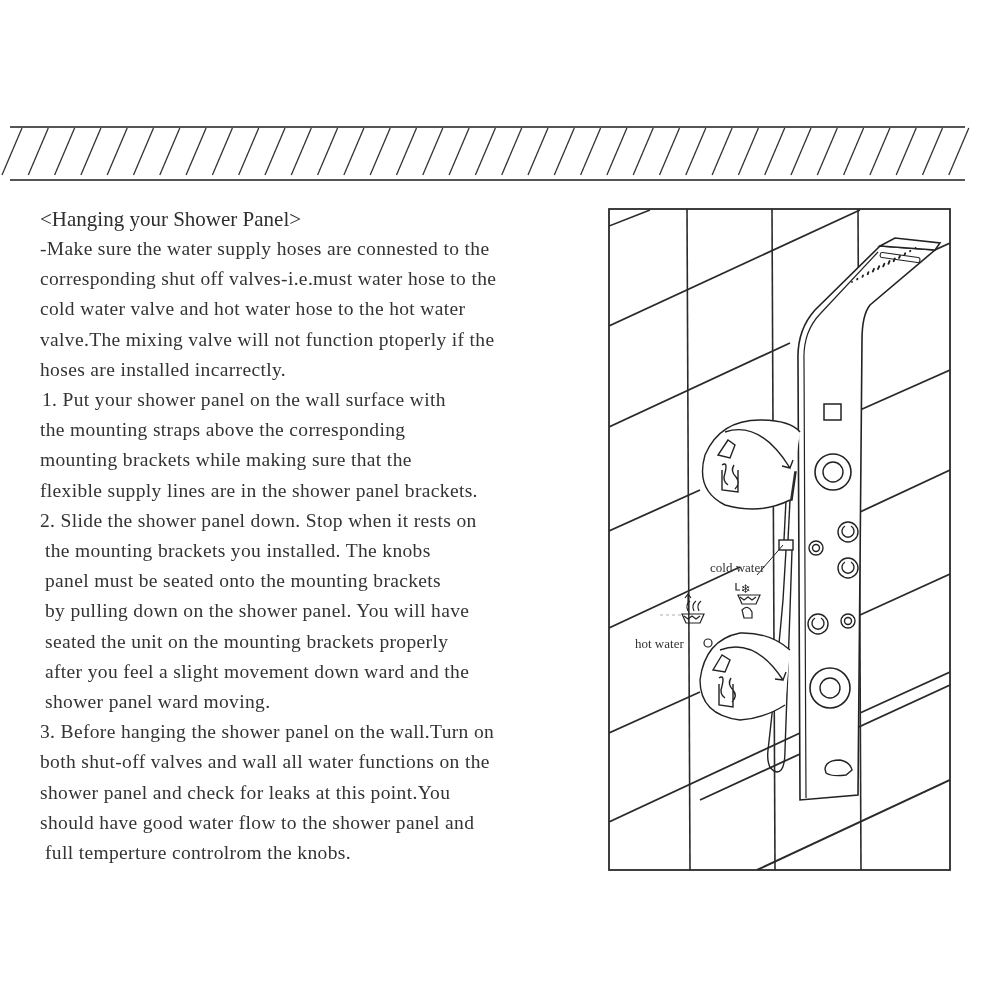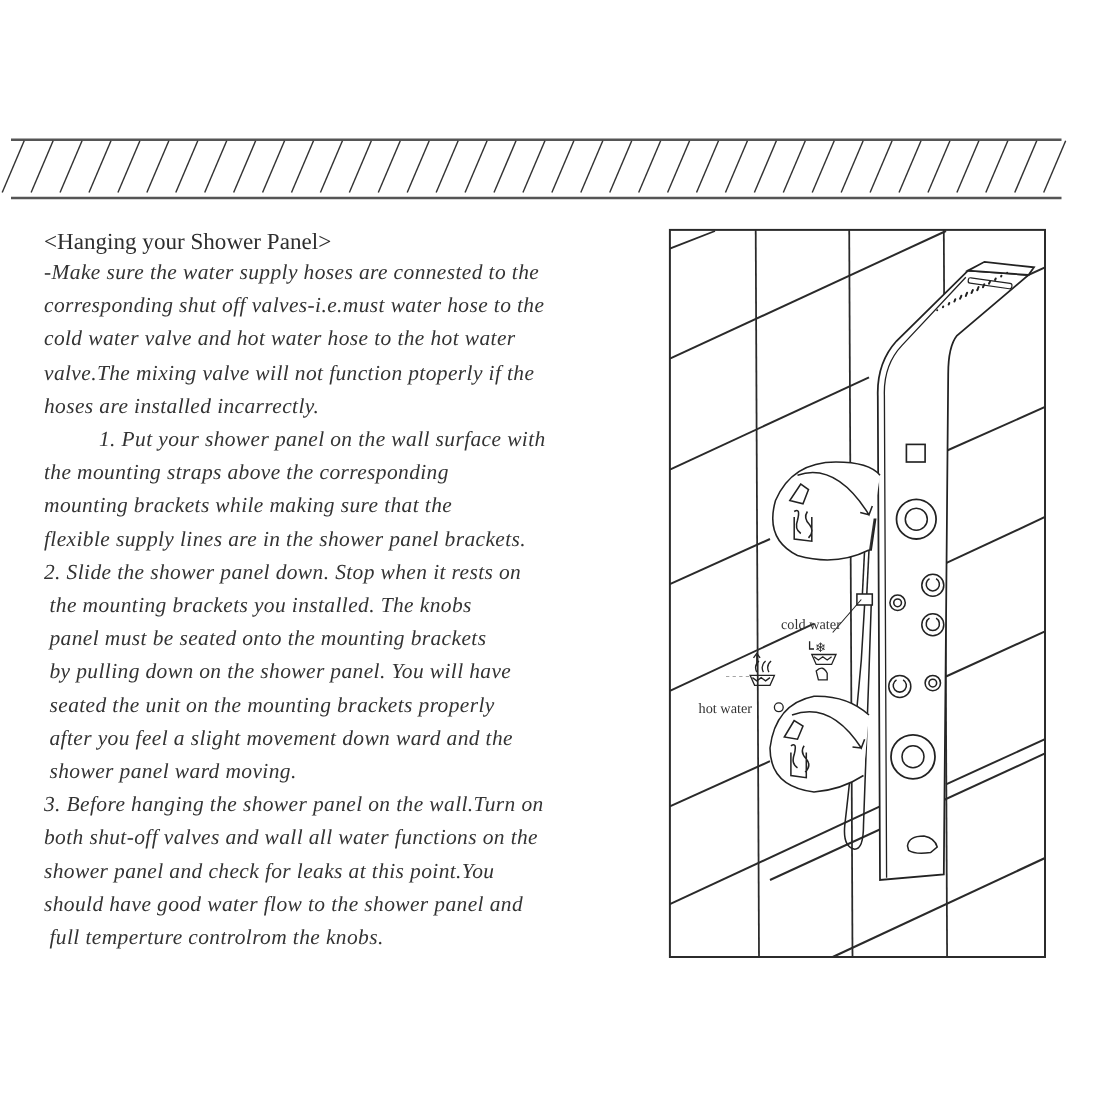--- a/index.html
+++ b/index.html
@@ -37,23 +37,22 @@
       margin: 0;
       font-weight: normal;
     }
     .line {
       font-family: "Liberation Serif", "DejaVu Serif", serif;
       font-size: 19.5px;
       line-height: 30.2px;
       color: #333333;
       white-space: nowrap;
       letter-spacing: 0.35px;
-      font-style: italic;
-    }
-    .indent1 { padding-left: 2px; margin-left: 48px; }
+    }
+    .indent1 { padding-left: 2px; }
     .indent2 { padding-left: 5px; }
     .illustration {
       position: absolute;
       left: 600px;
       top: 200px;
       width: 360px;
       height: 680px;
     }
     .illustration svg { display: block; }
     .label-text {

